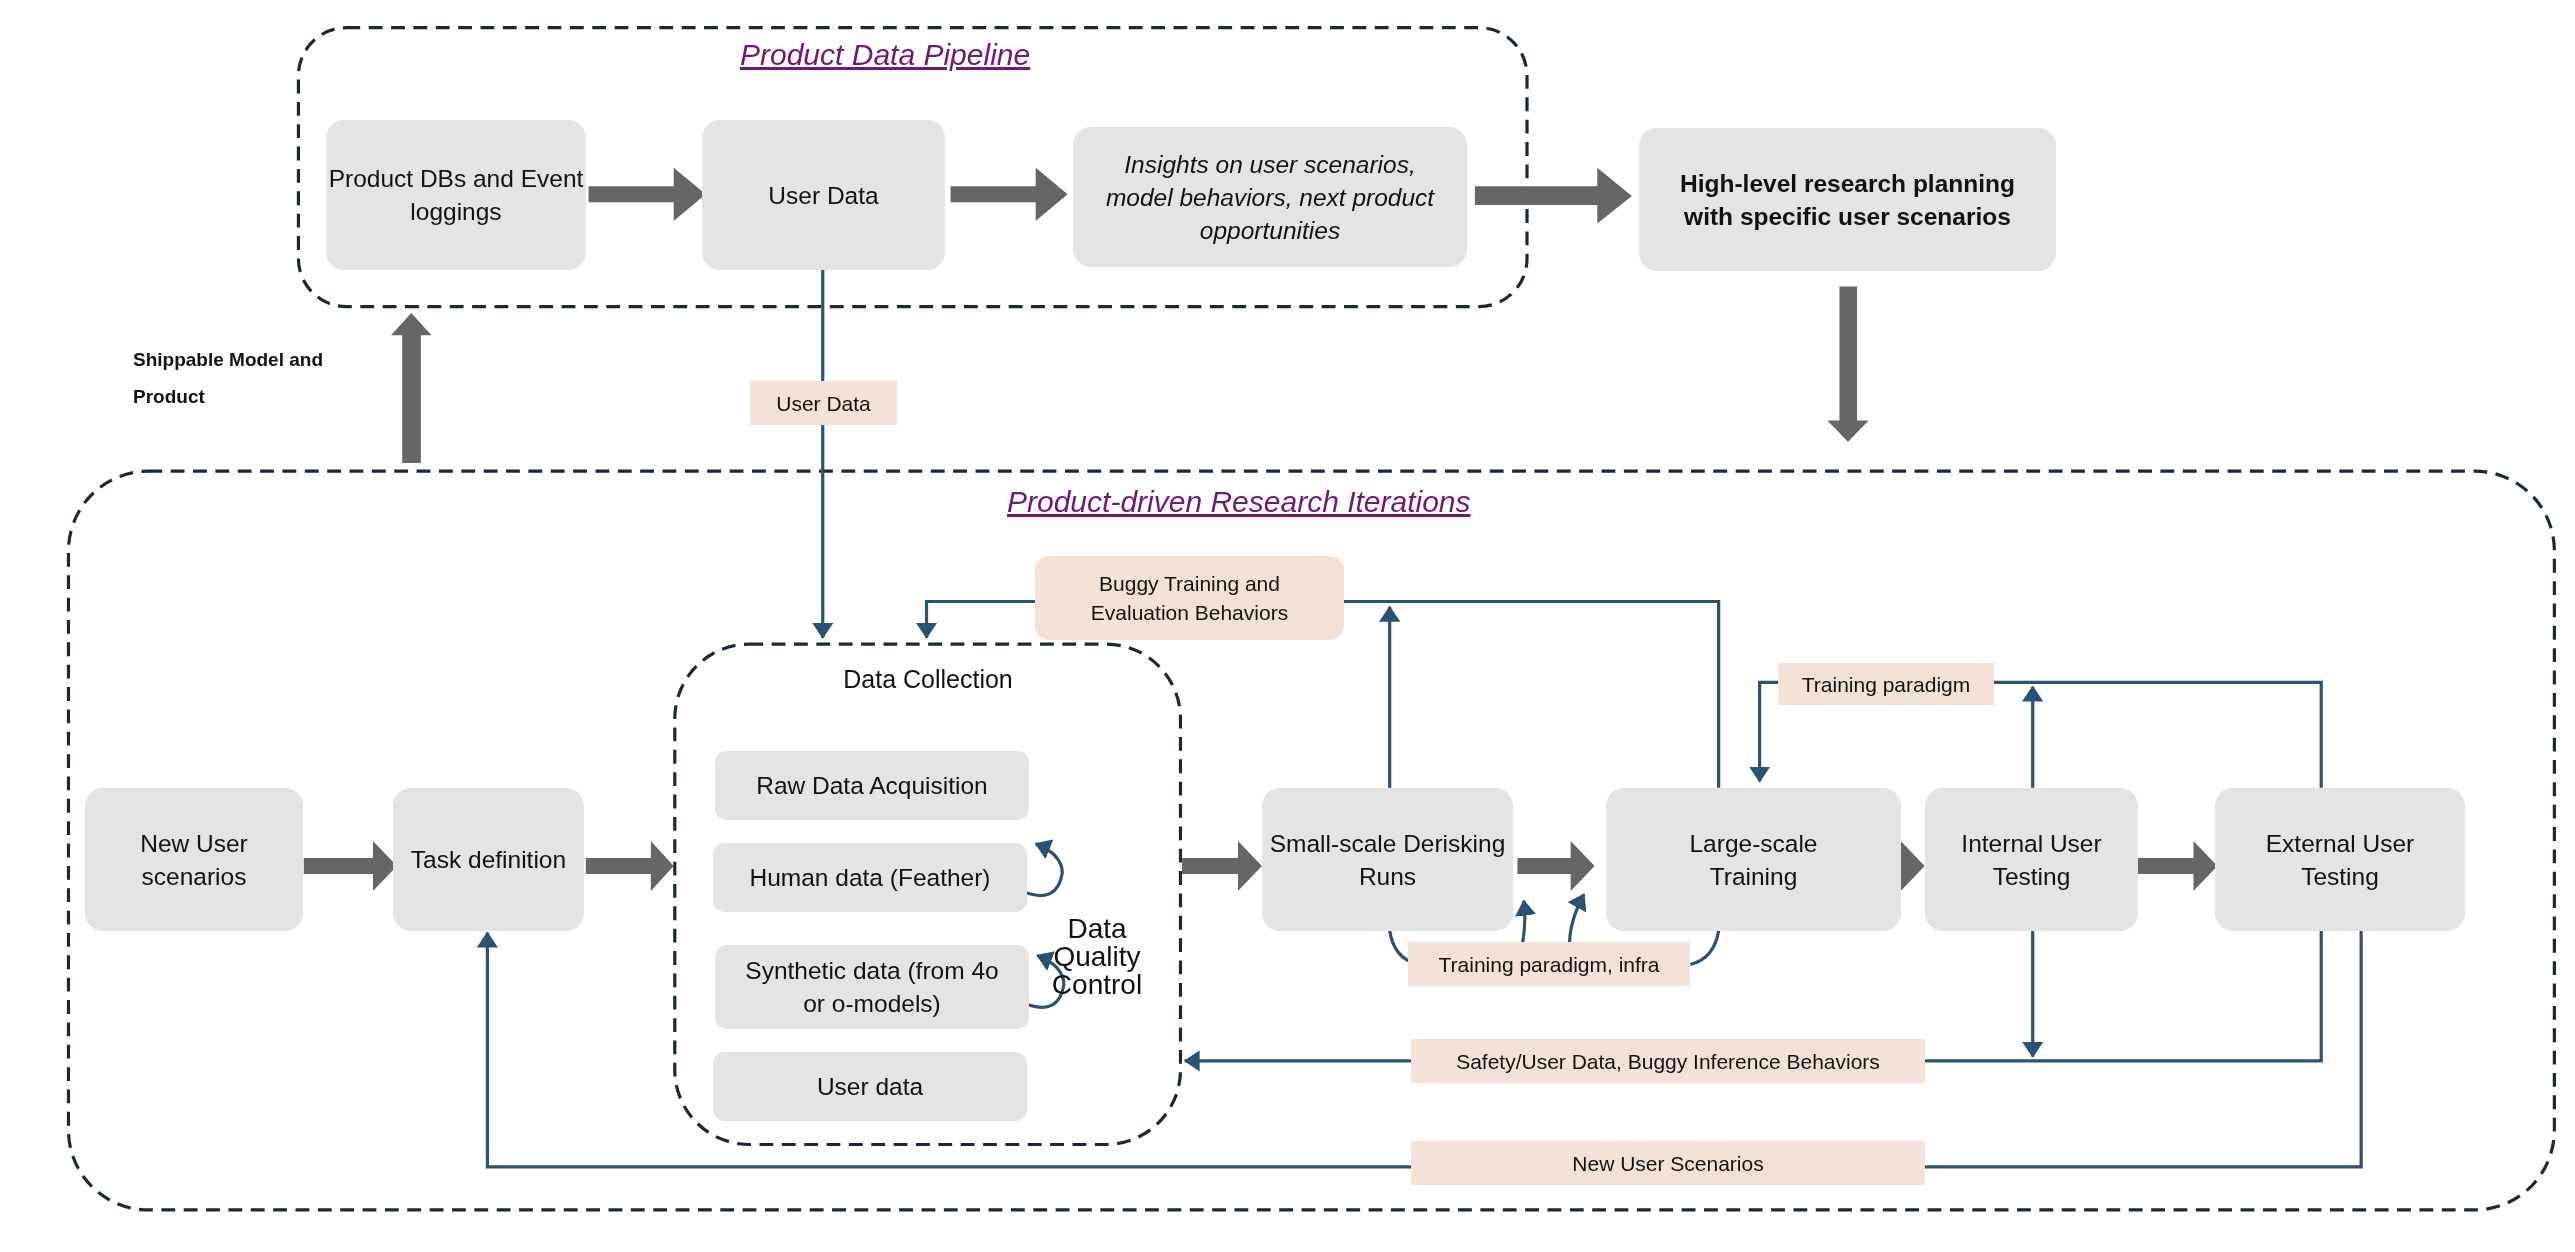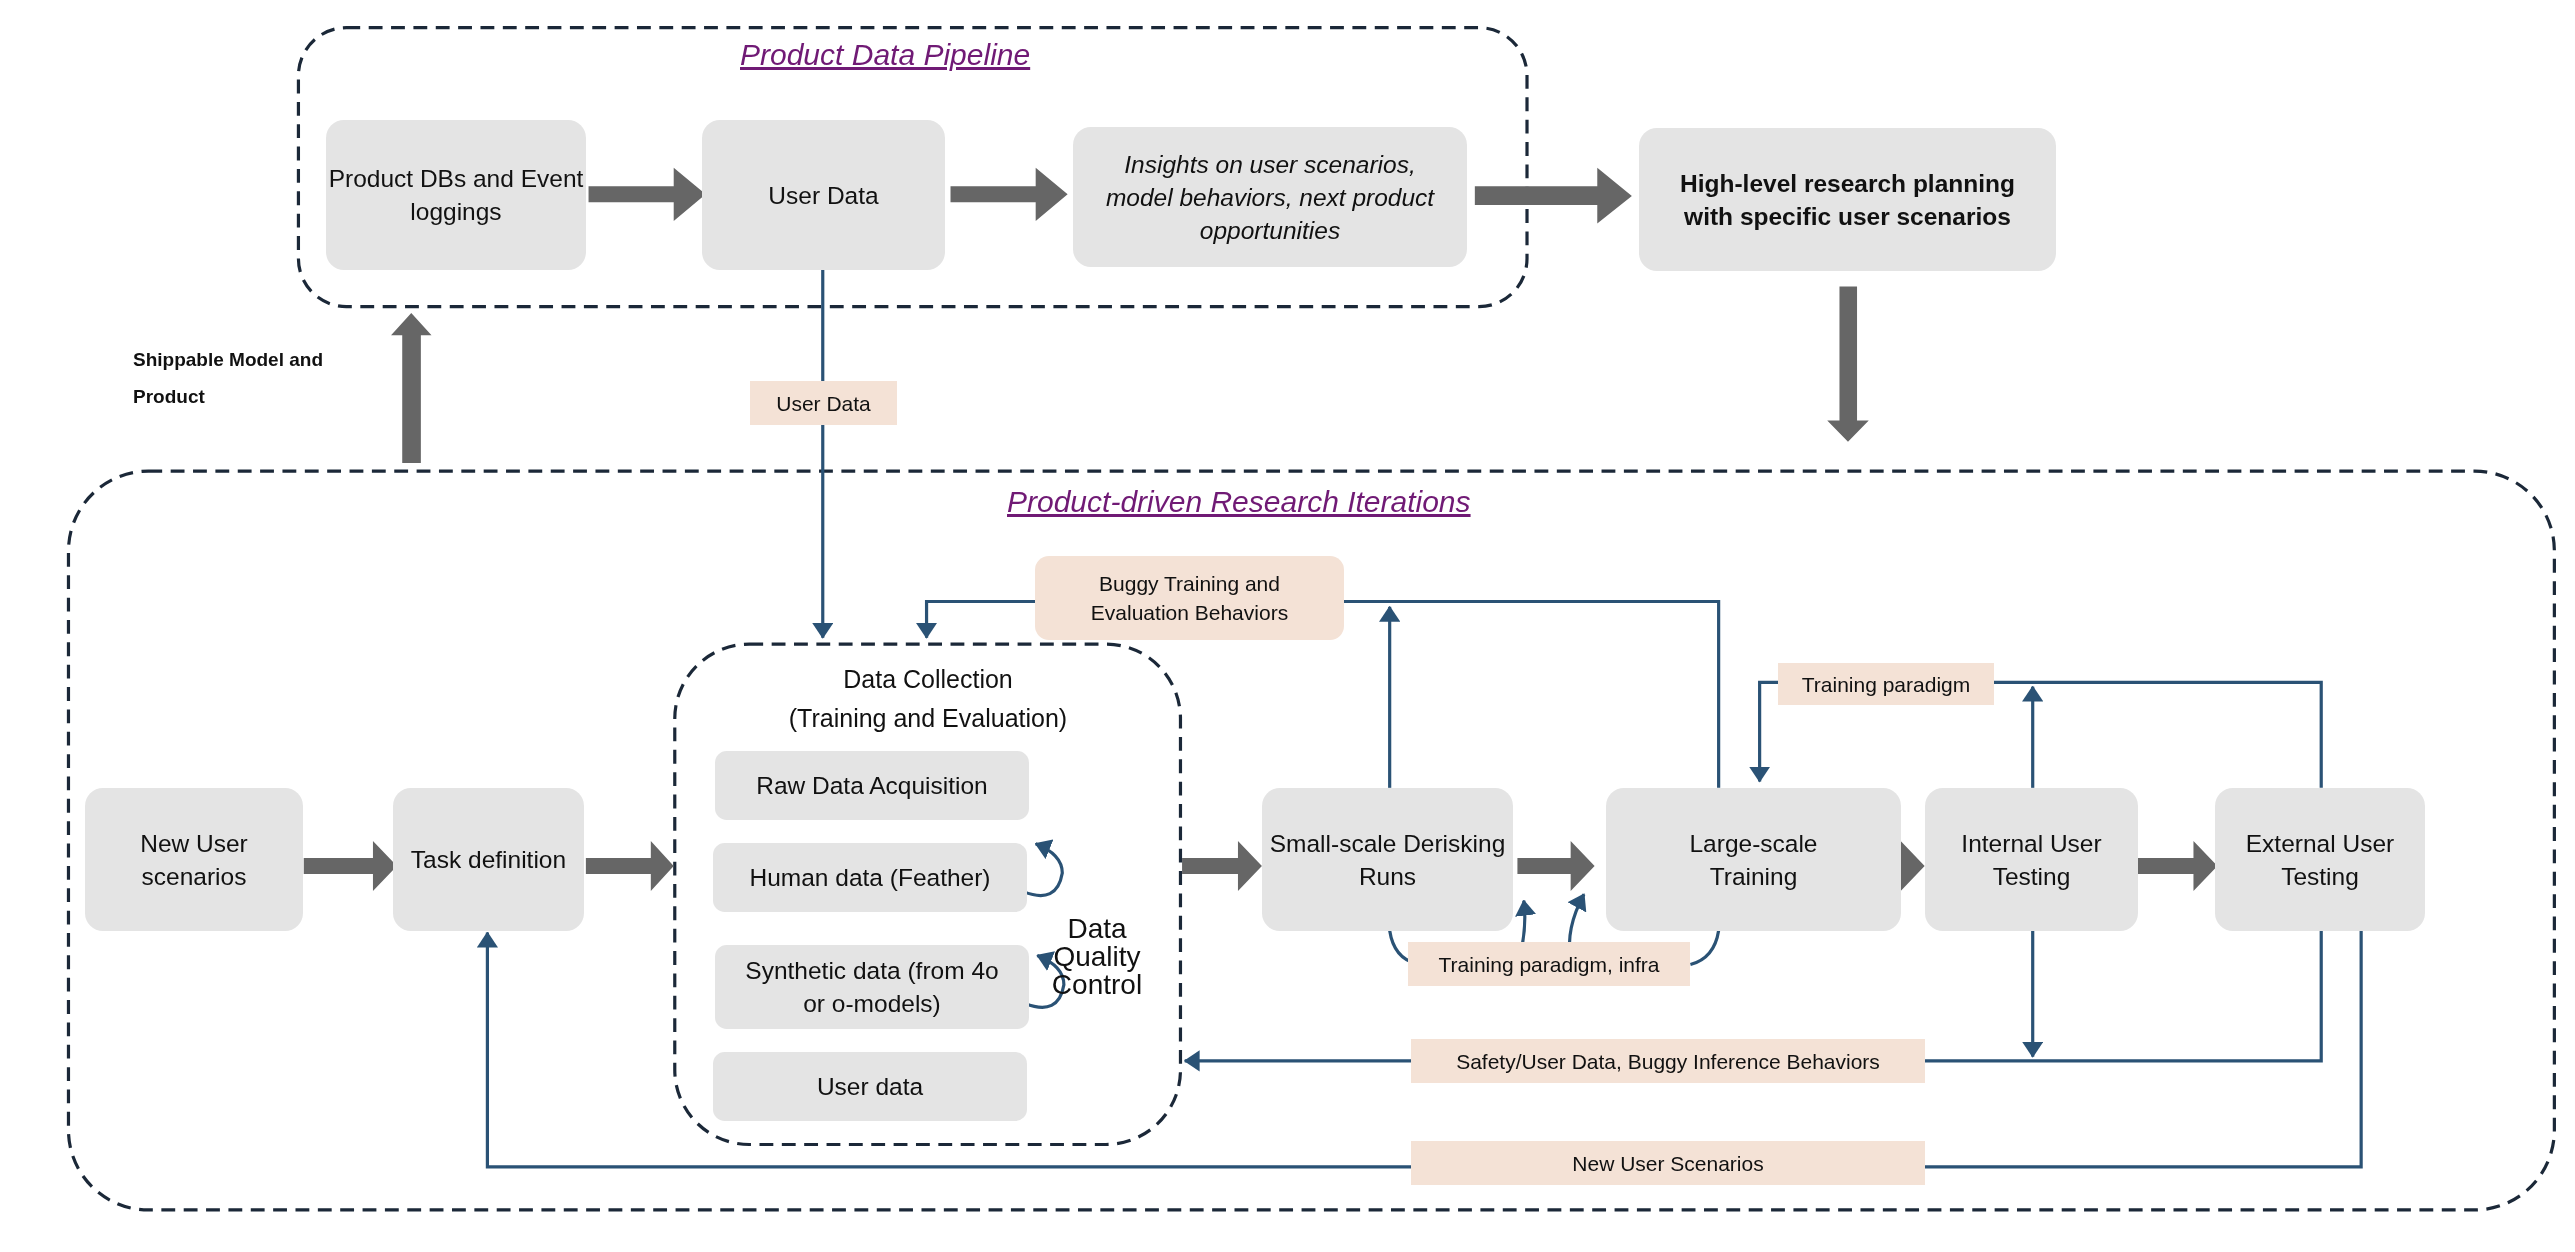--- a/index.html
+++ b/index.html
@@ -68,31 +68,30 @@
 <div class="plain bold" style="left:133px;top:341px;width:256px;text-align:left;font-size:19px;line-height:37px;">Shippable Model and Product</div>
 <div class="lbl" style="left:750px;top:381px;width:147px;height:44px;">User Data</div>
 
 <div class="title" style="left:1007px;top:485px;">Product-driven Research Iterations</div>
 
 <div class="box" style="left:85px;top:788px;width:218px;height:143px;">New User scenarios</div>
 <div class="box" style="left:393px;top:788px;width:191px;height:143px;">Task definition</div>
 
 <div class="plain" style="left:675px;top:660px;width:506px;font-size:25px;line-height:39px;">
   <div>Data Collection</div>
-  <div>(Training and Evaluation)</div>
 </div>
 <div class="box" style="left:715px;top:751px;width:314px;height:69px;border-radius:11.7px;">Raw Data Acquisition</div>
 <div class="box" style="left:713px;top:843px;width:314px;height:69px;border-radius:11.7px;">Human data (Feather)</div>
 <div class="box" style="left:715px;top:945px;width:314px;height:84px;border-radius:11.7px;padding:0 21px;box-sizing:border-box;">Synthetic data (from 4o or o-models)</div>
 <div class="box" style="left:713px;top:1052px;width:314px;height:69px;border-radius:11.7px;">User data</div>
 <div class="plain" style="left:1028px;top:915px;width:138px;font-size:28px;line-height:28px;">Data Quality Control</div>
 
 <div class="box" style="left:1262px;top:788px;width:251px;height:143px;">Small-scale Derisking Runs</div>
 <div class="box" style="left:1592px;top:788px;width:295px;height:143px;padding:0 53px;box-sizing:border-box;margin-left:14px;">Large-scale Training</div>
 <div class="box" style="left:1925px;top:788px;width:213px;height:143px;padding:0 21px;box-sizing:border-box;">Internal User Testing</div>
-<div class="box" style="left:2215px;top:788px;width:210px;height:143px;padding:0 10px;box-sizing:border-box;">External User Testing</div>
+<div class="box" style="left:2215px;top:788px;width:250px;height:143px;padding:0 10px;box-sizing:border-box;">External User Testing</div>
 
 <div class="lbl" style="left:1035px;top:556px;width:309px;height:84px;padding:15px 21px;box-sizing:border-box;border-radius:14px;">Buggy Training and Evaluation Behaviors</div>
 <div class="lbl" style="left:1778px;top:663px;width:216px;height:42px;">Training paradigm</div>
 <div class="lbl" style="left:1408px;top:942px;width:282px;height:44px;">Training paradigm, infra</div>
 <div class="lbl" style="left:1411px;top:1039px;width:514px;height:44px;">Safety/User Data, Buggy Inference Behaviors</div>
 <div class="lbl" style="left:1411px;top:1141px;width:514px;height:44px;">New User Scenarios</div>
 
 
 </body></html>

